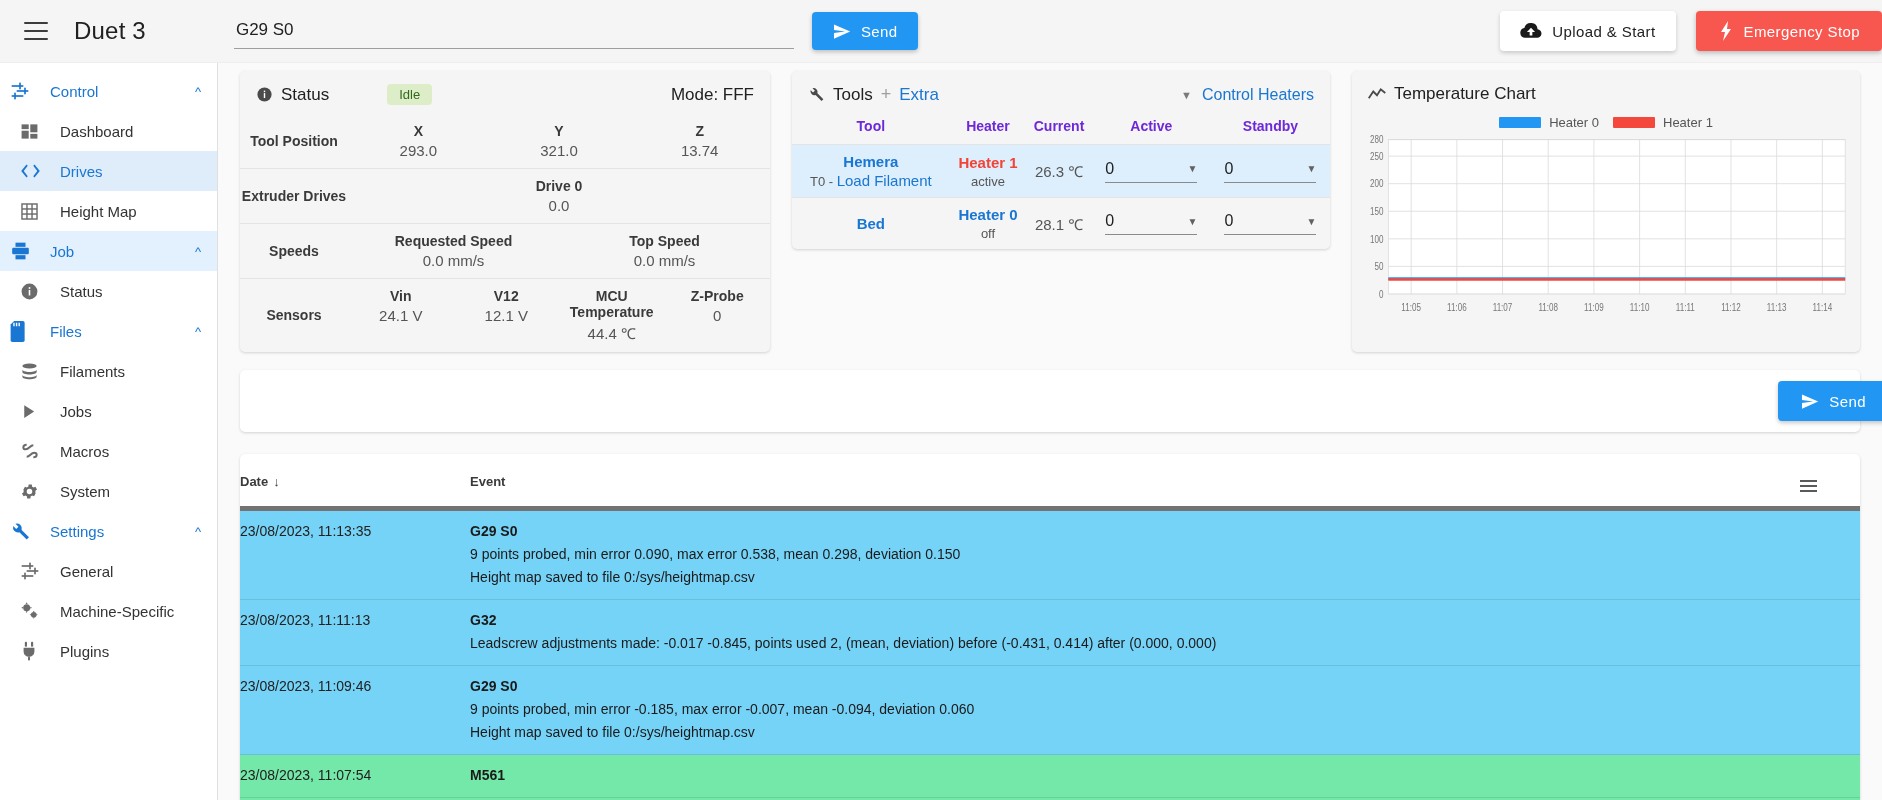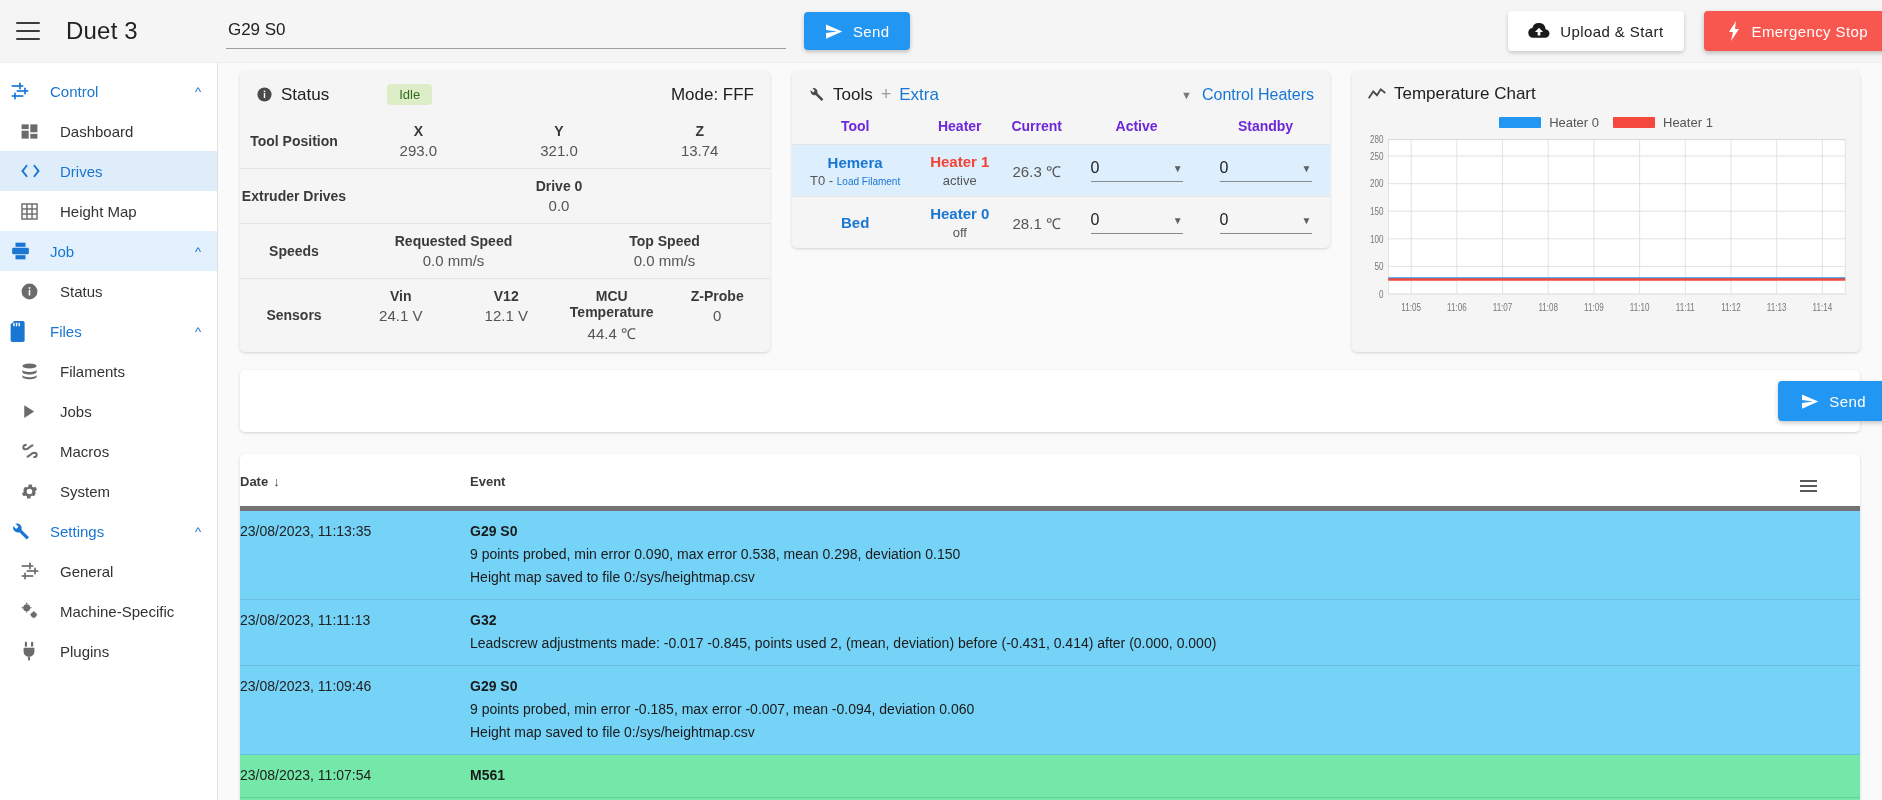--- a/index.html
+++ b/index.html
@@ -11,21 +11,21 @@
     color: #212121;
     overflow: hidden;
   }
 
   
   #appbar {
     height: 63px;
     background: #f5f5f5;
     display: flex;
     align-items: center;
-    padding: 0 16px;
+    padding: 0 24px;
     position: relative;
     z-index: 30;
     border-bottom: 1px solid #eeeeee;
   }
   .hamburger { width: 24px; height: 18px; display: flex; flex-direction: column; justify-content: space-between; cursor: pointer; margin-right: 26px; }
   .hamburger span { display:block; height: 2px; background: #3c3c3c; border-radius: 1px; }
   #app-title { font-size: 24px; font-weight: 400; color: #212121; letter-spacing: .2px; }
 
   #code-entry { margin-left: 88px; width: 560px; position: relative; }
   #code-input {
@@ -137,21 +137,21 @@
   table.tools { width: 100%; border-collapse: collapse; }
   table.tools th {
     font-size: 14px; font-weight: bold; color: #6d28d9;
     padding: 4px 0 10px 0; text-align: center;
   }
   table.tools td { padding: 8px 0; text-align: center; vertical-align: middle; font-size: 15px; }
   tr.tool-row.sel { background: #ddeefc; }
   tr.tool-row { border-top: 1px solid #e4e4e4; }
   .tname { color:#1976d2; font-weight: bold; font-size: 15px; }
   .tsub { font-size: 13px; color: #555; margin-top: 2px; }
-  .tsub .link { font-size: 10px; }
+  .tsub .link { font-size: 15px; }
   .hname { font-weight: bold; font-size: 15px; }
   .hname.red { color: #f44336; }
   .hname.blue { color: #1976d2; }
   .hstate { font-size: 13px; color: #555; margin-top: 3px; }
   .cur { color: #555; }
   .tempsel {
     display: flex; align-items: center;
     border-bottom: 1px solid #8a8a8a;
     width: 92px; margin: 0 auto;
     padding-bottom: 4px;

